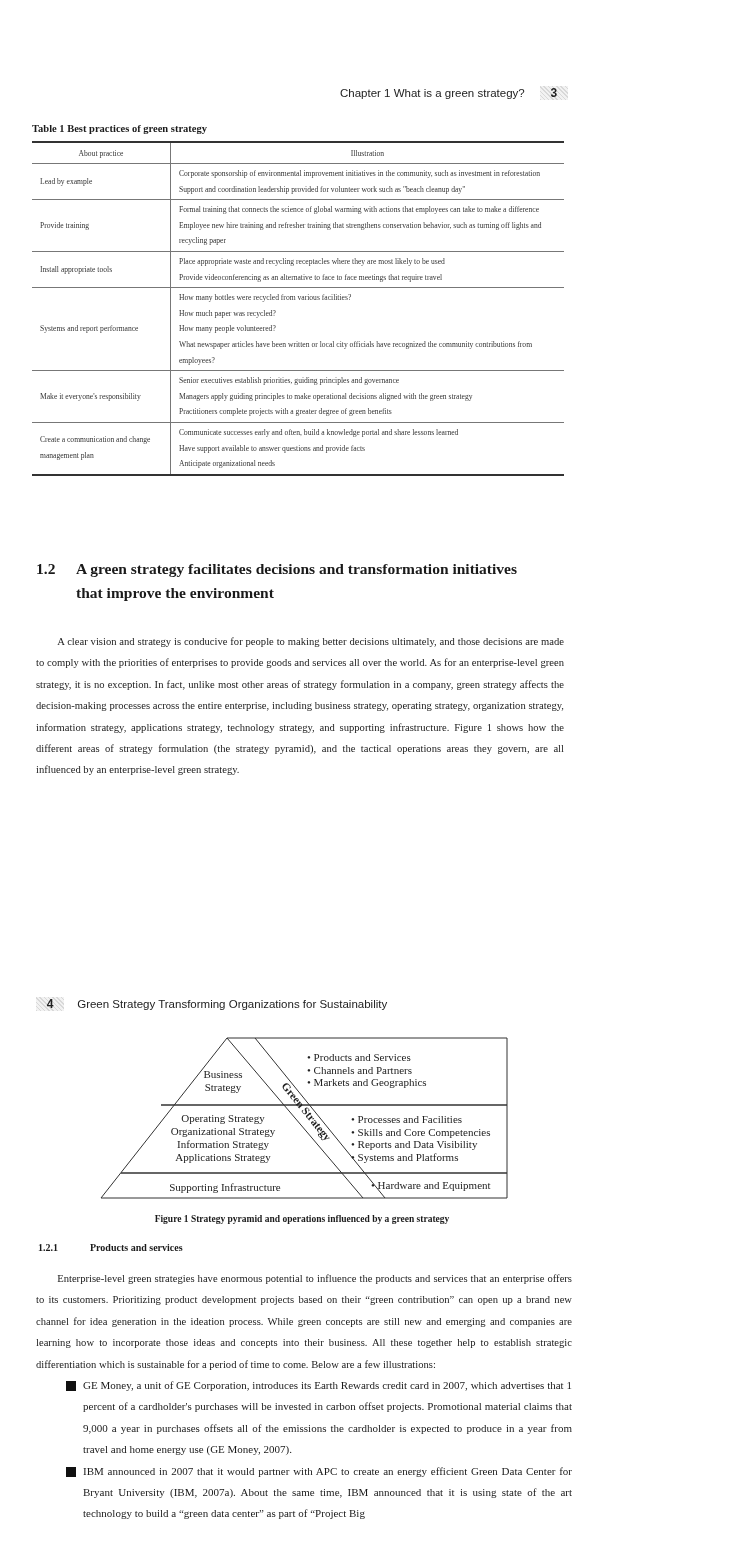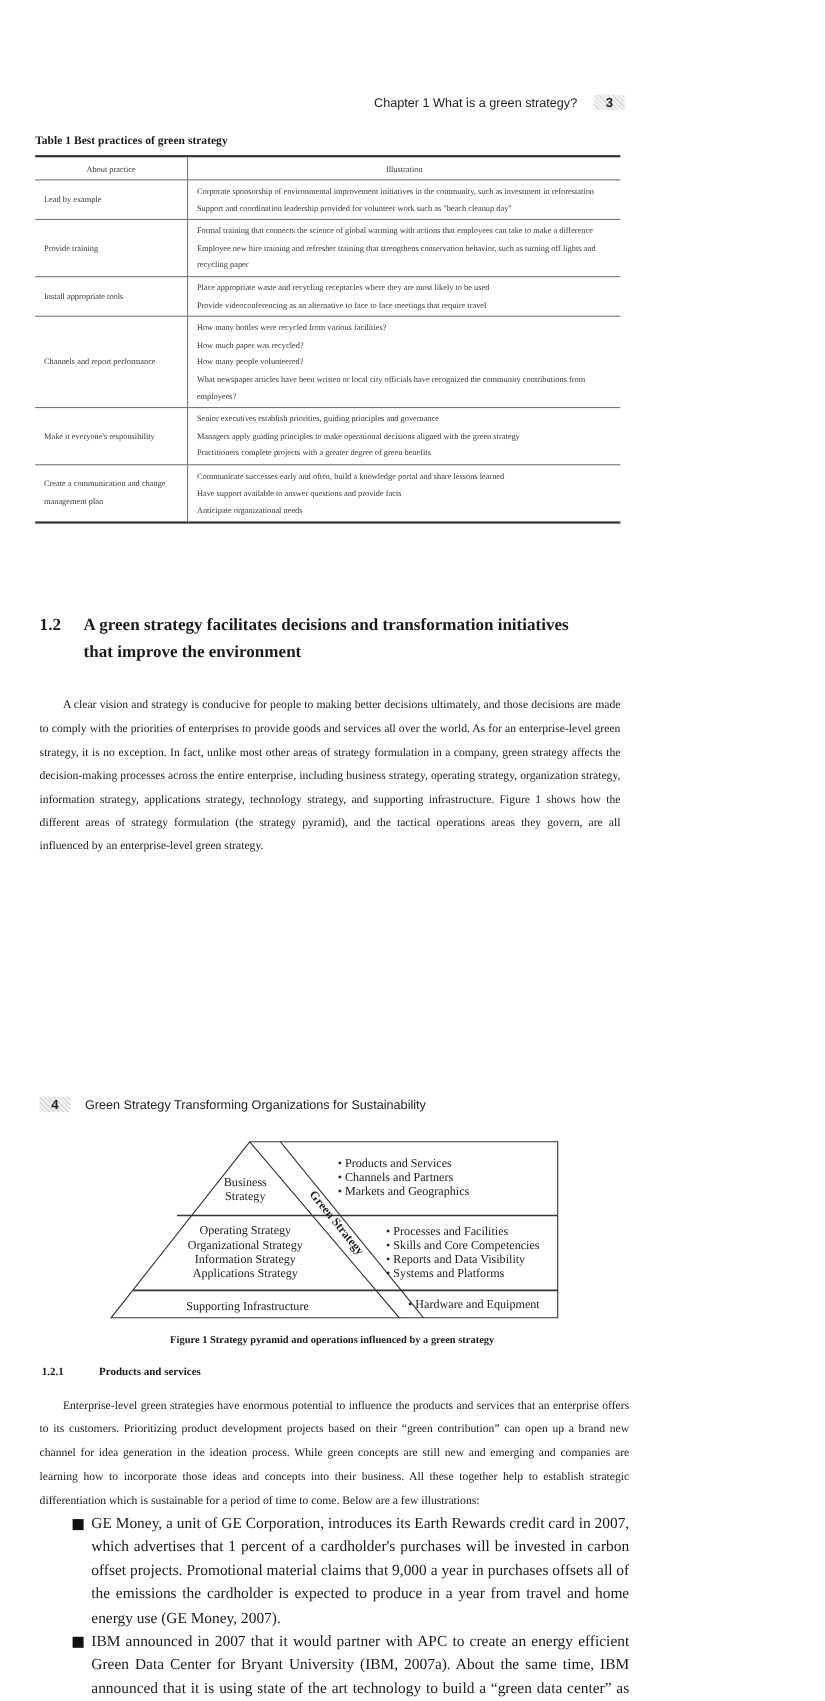--- a/index.html
+++ b/index.html
@@ -26,21 +26,21 @@
   table.bp th.c1 { border-right: 1px solid #777; }
 
   h2.sec { font-size: 15.5px; font-weight: bold; margin: 0; line-height: 24px; }
   h2.sec .num { display: inline-block; width: 40px; }
   h2.sec .line2 { padding-left: 40px; display: block; }
   p.body { font-size: 10.6px; line-height: 21.4px; text-align: justify; margin: 0; text-indent: 2em; }
   h3.sub { font-size: 10px; font-weight: bold; margin: 2px; }
   h3.sub .num { display: inline-block; width: 52px; }
   .fig-cap { font-size: 9.5px; font-weight: bold; text-align: center; }
   ul.bul { list-style: none; margin: 0; padding: 0; }
-  ul.bul li { position: relative; padding-left: 47px; font-size: 14px; line-height: 21.4px; text-align: justify; }
+  ul.bul li { position: relative; padding-left: 47px; font-size: 11px; line-height: 21.4px; text-align: justify; }
   ul.bul li .sq { position: absolute; left: 30px; top: 6px; width: 10px; height: 10px; background: #111; }
 
   svg text { font-family: "Liberation Serif", "DejaVu Serif", serif; fill: #222; }
 </style>
 </head>
 <body>
 
 <div class="abs sans run-head" style="left:340px; top:86px;">
   <span>Chapter 1   What is a green strategy?</span>
   <span class="pgnum" style="margin-left:12px;">3</span>
@@ -71,21 +71,21 @@
           </td>
         </tr>
         <tr>
           <td class="c1">Install appropriate tools</td>
           <td class="c2">
             <div>Place appropriate waste and recycling receptacles where they are most likely to be used</div>
             <div>Provide videoconferencing as an alternative to face to face meetings that require travel</div>
           </td>
         </tr>
         <tr>
-          <td class="c1">Channels and report performance</td>
+          <td class="c1">Systems and report performance</td>
           <td class="c2">
             <div>How many bottles were recycled from various facilities?</div>
             <div>How much paper was recycled?</div>
             <div>How many people volunteered?</div>
             <div>What newspaper articles have been written or local city officials have recognized the community contributions from employees?</div>
           </td>
         </tr>
         <tr>
           <td class="c1">Make it everyone's responsibility</td>
           <td class="c2">

